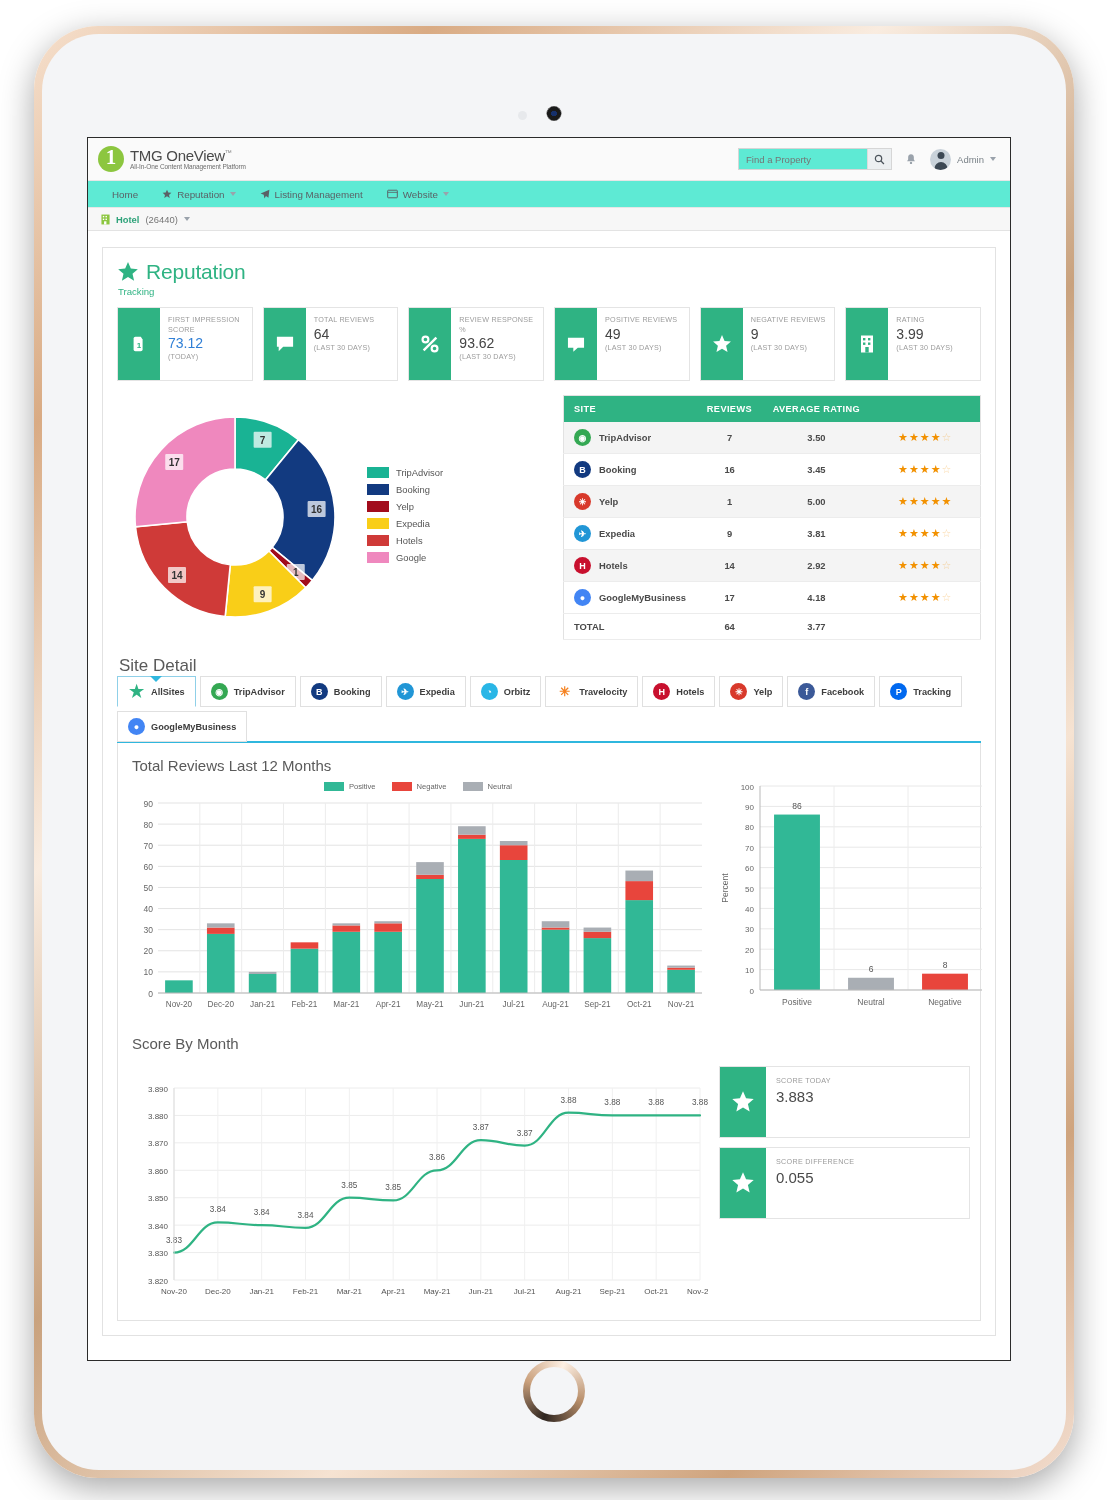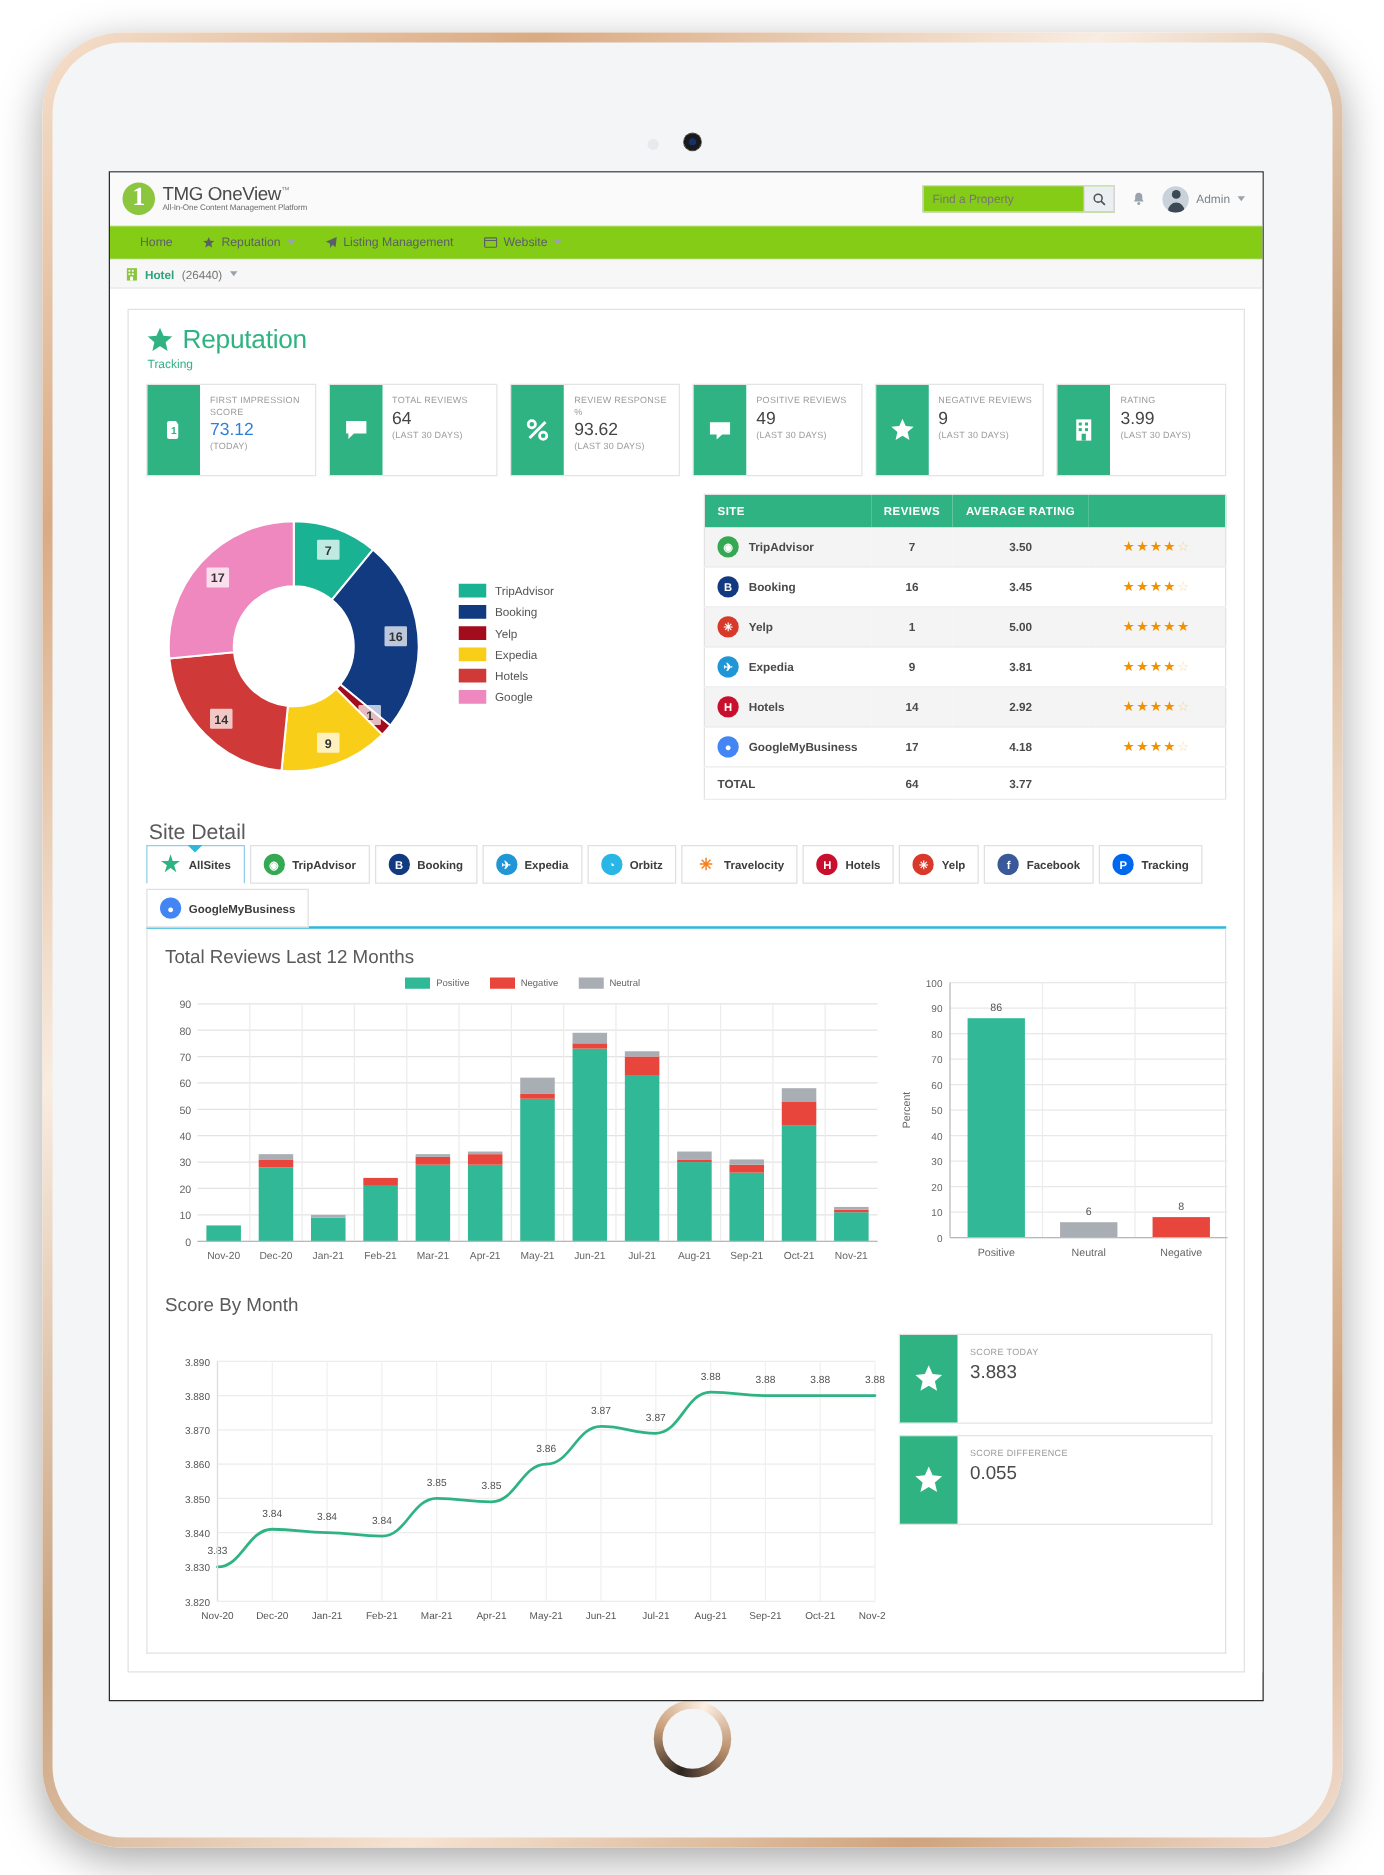--- a/index.html
+++ b/index.html
@@ -42,39 +42,39 @@
   .logo { display: flex; align-items: center; gap: 6px; }
   .logo-mark { width: 26px; height: 26px; border-radius: 50%; background:#8cc63f;
     position: relative; flex: 0 0 auto; }
   .logo-mark::after { content:"1"; position:absolute; left:0; right:0; top:-1px;
     text-align:center; font: 700 21px "Liberation Serif", serif; color:#fff; }
   .logo-text { line-height: 1; }
   .logo-text .l1 { font-size: 15px; color:#4a4a4a; letter-spacing:-.3px; }
   .logo-text .l1 sup { font-size:7px; vertical-align: super; color:#888; }
   .logo-text .l2 { font-size: 6.5px; color:#6d6d6d; letter-spacing: -.1px; margin-top:1px; }
   .appbar-right { margin-left: auto; display:flex; align-items:center; gap: 12px; }
-  .search-wrap { display:flex; height: 22px; border:1px solid #d6d6d6; background:#84cc16; }
+  .search-wrap { display:flex; height: 22px; border:1px solid #d6d6d6; background:#5eead4; }
   .search-wrap input { width: 128px; border:0; outline:0; padding: 0 7px;
     font-size: 9.5px; color:#555; font-family:inherit; background:transparent; }
   .search-btn { width: 24px; background:#eceff1; border-left:1px solid #dcdcdc;
     display:flex; align-items:center; justify-content:center; cursor:pointer; }
   .bell { width: 14px; height:14px; color:#9aa2ab; display:flex; align-items:center; justify-content:center; }
   .user { display:flex; align-items:center; gap:6px; }
   .avatar { width: 21px; height:21px; border-radius:50%; background:#c9d2da; overflow:hidden; position:relative; }
   .avatar::before { content:""; position:absolute; left:50%; top:3.5px; transform:translateX(-50%);
     width:7px; height:7px; border-radius:50%; background:#3c4854; }
   .avatar::after { content:""; position:absolute; left:50%; bottom:-1px; transform:translateX(-50%);
     width:13px; height:9px; border-radius:7px 7px 0 0; background:#3c4854; }
   .user-name { font-size: 9.5px; color:#7a8288; }
   .caret { width:0;height:0;border-left:3.5px solid transparent;border-right:3.5px solid transparent;
     border-top:4px solid #9aa2ab; }
 
   
   .navbar { height: 27px; display:flex; align-items:center; gap: 0;
-    background:#84cc16; border-bottom:1px solid #e6e6e6; padding-left: 12px; }
+    background:#5eead4; border-bottom:1px solid #e6e6e6; padding-left: 12px; }
   .navitem { display:flex; align-items:center; gap:5px; padding: 0 12px; height:100%;
     font-size: 9.8px; color:#5a6166; cursor:pointer; }
   .navitem svg { flex:0 0 auto; }
   
   .crumbbar { height: 23px; display:flex; align-items:center; gap:6px; padding-left: 13px;
     background:#f7f7f7; border-bottom:1px solid #e3e3e3; }
   .crumb-label { font-size: 9.4px; font-weight:700; color:#2fa37a; }
   .crumb-count { font-size: 9.4px; color:#757575; }
 
   
@@ -382,21 +382,21 @@
                       <span>Google</span>
                     </div>
                 </div>
               </div>
 
               <div style="flex:1">
                 <table class="sites">
                   <thead>
                       <tr>
                     <th>SITE</th>
-                    <th style="text-align:center">REVIEWS</th>
+                    <th style="">REVIEWS</th>
                     <th style="text-align:center">AVERAGE RATING</th>
                     <th></th>
                   </tr>
                     </thead>
                   <tbody id="sites-tbody">
                       <tr class="alt">
                         <td class="site">
                           <div class="site-cell">
                             <span class="site-ic" style="background: rgb(52, 168, 83);">◉</span>
                             <span>TripAdvisor</span>

